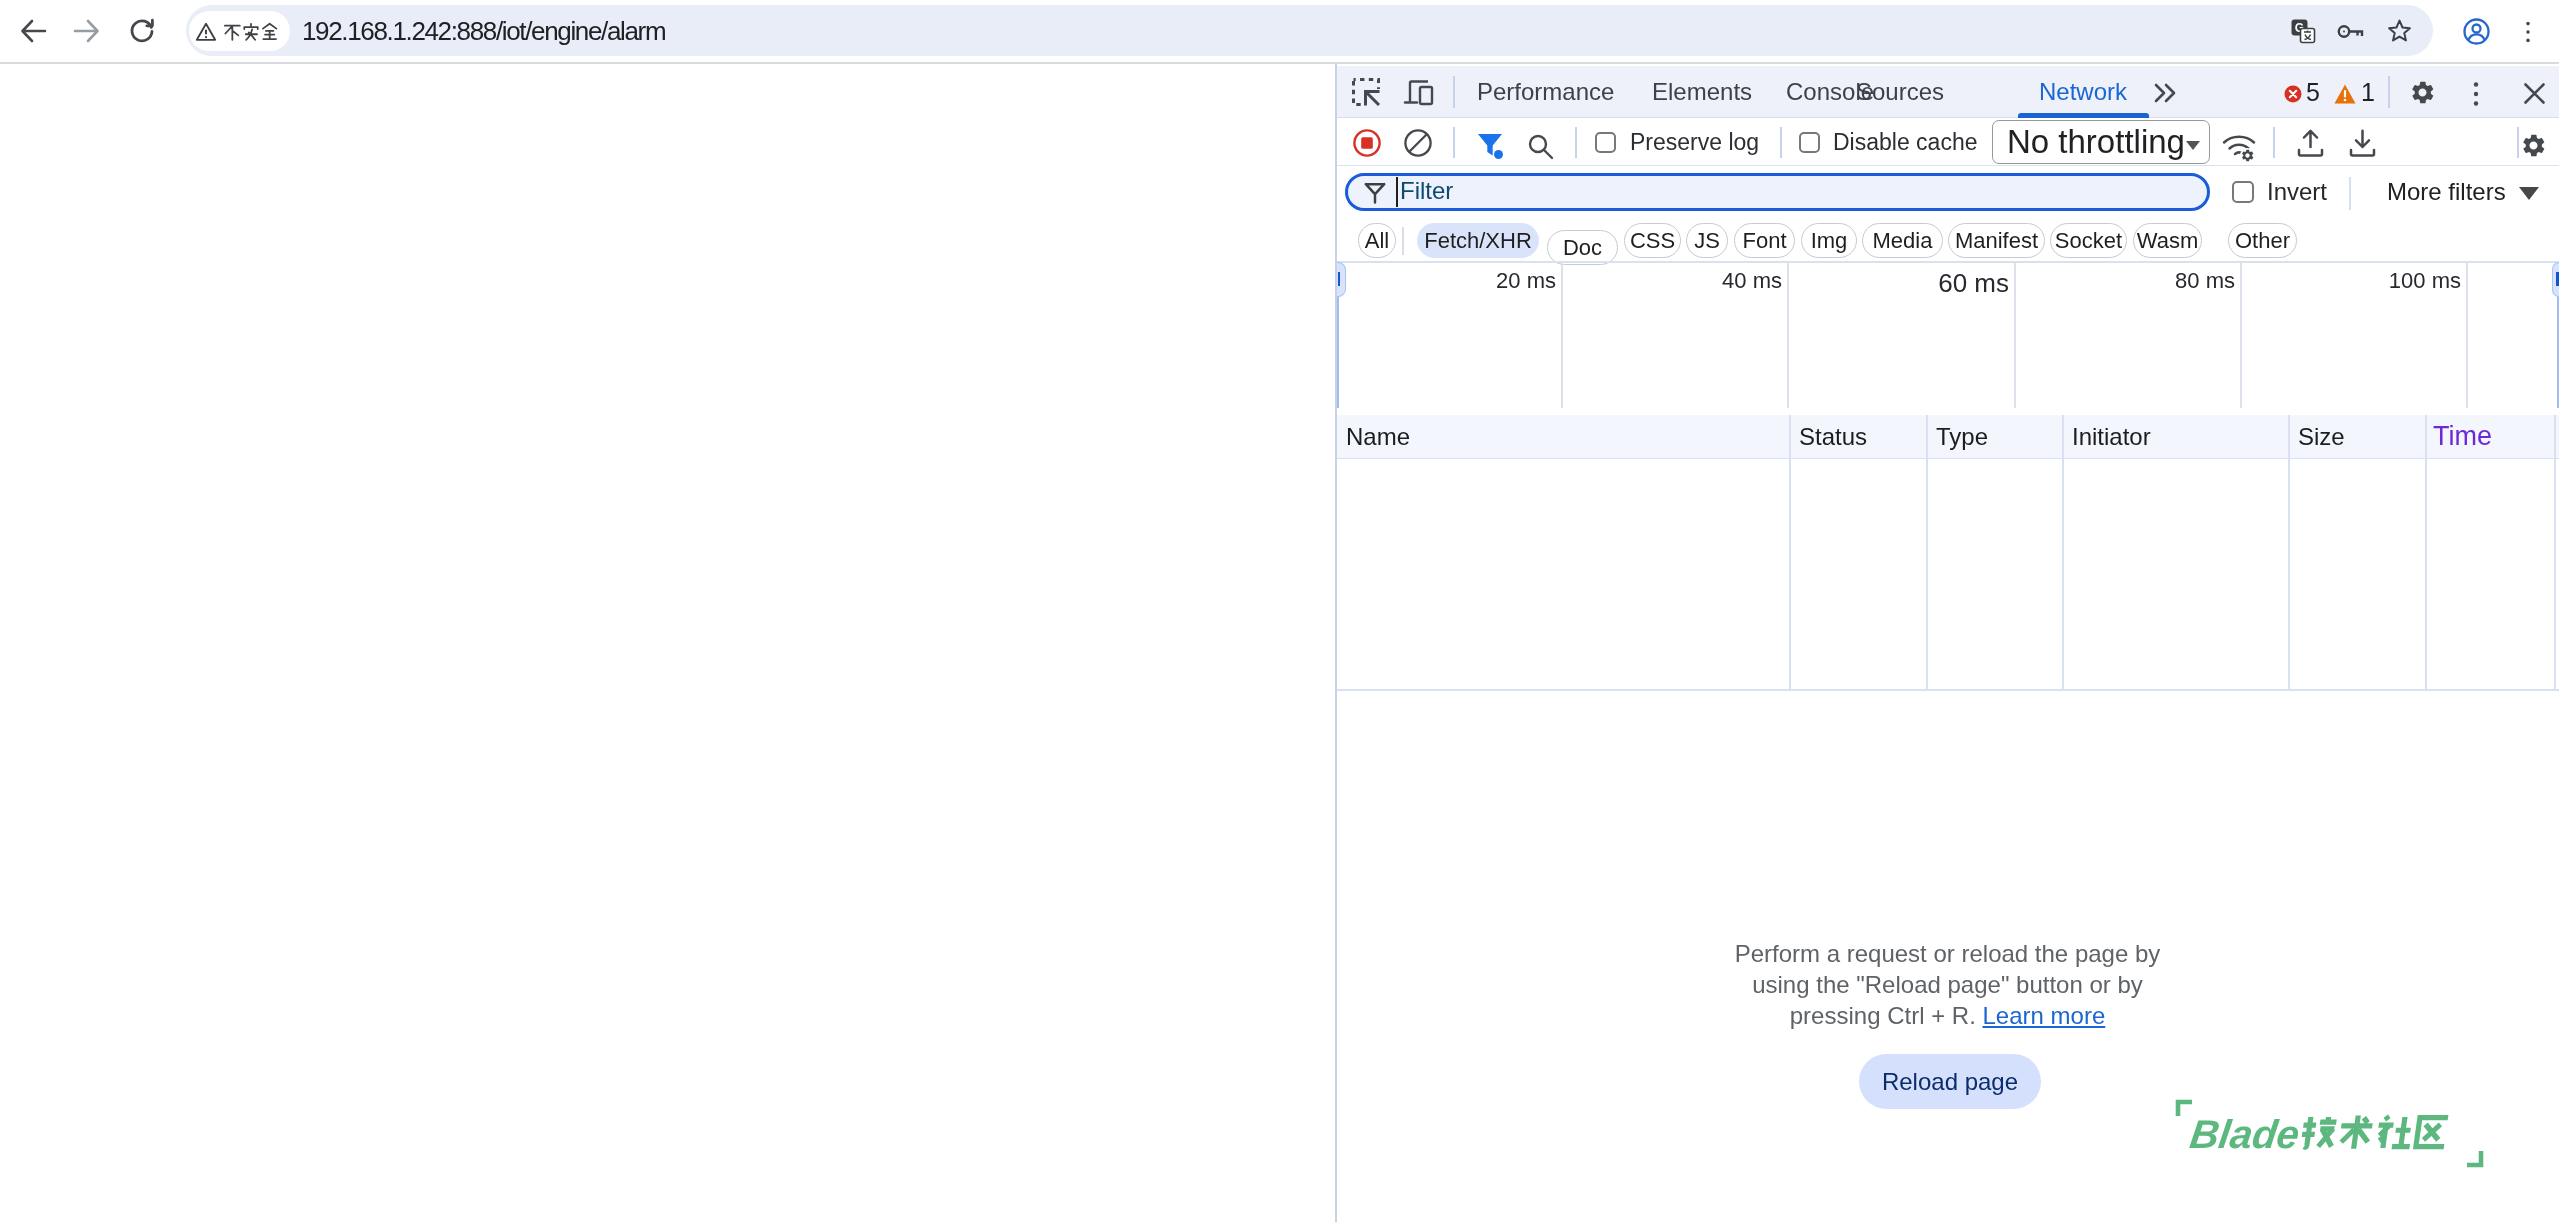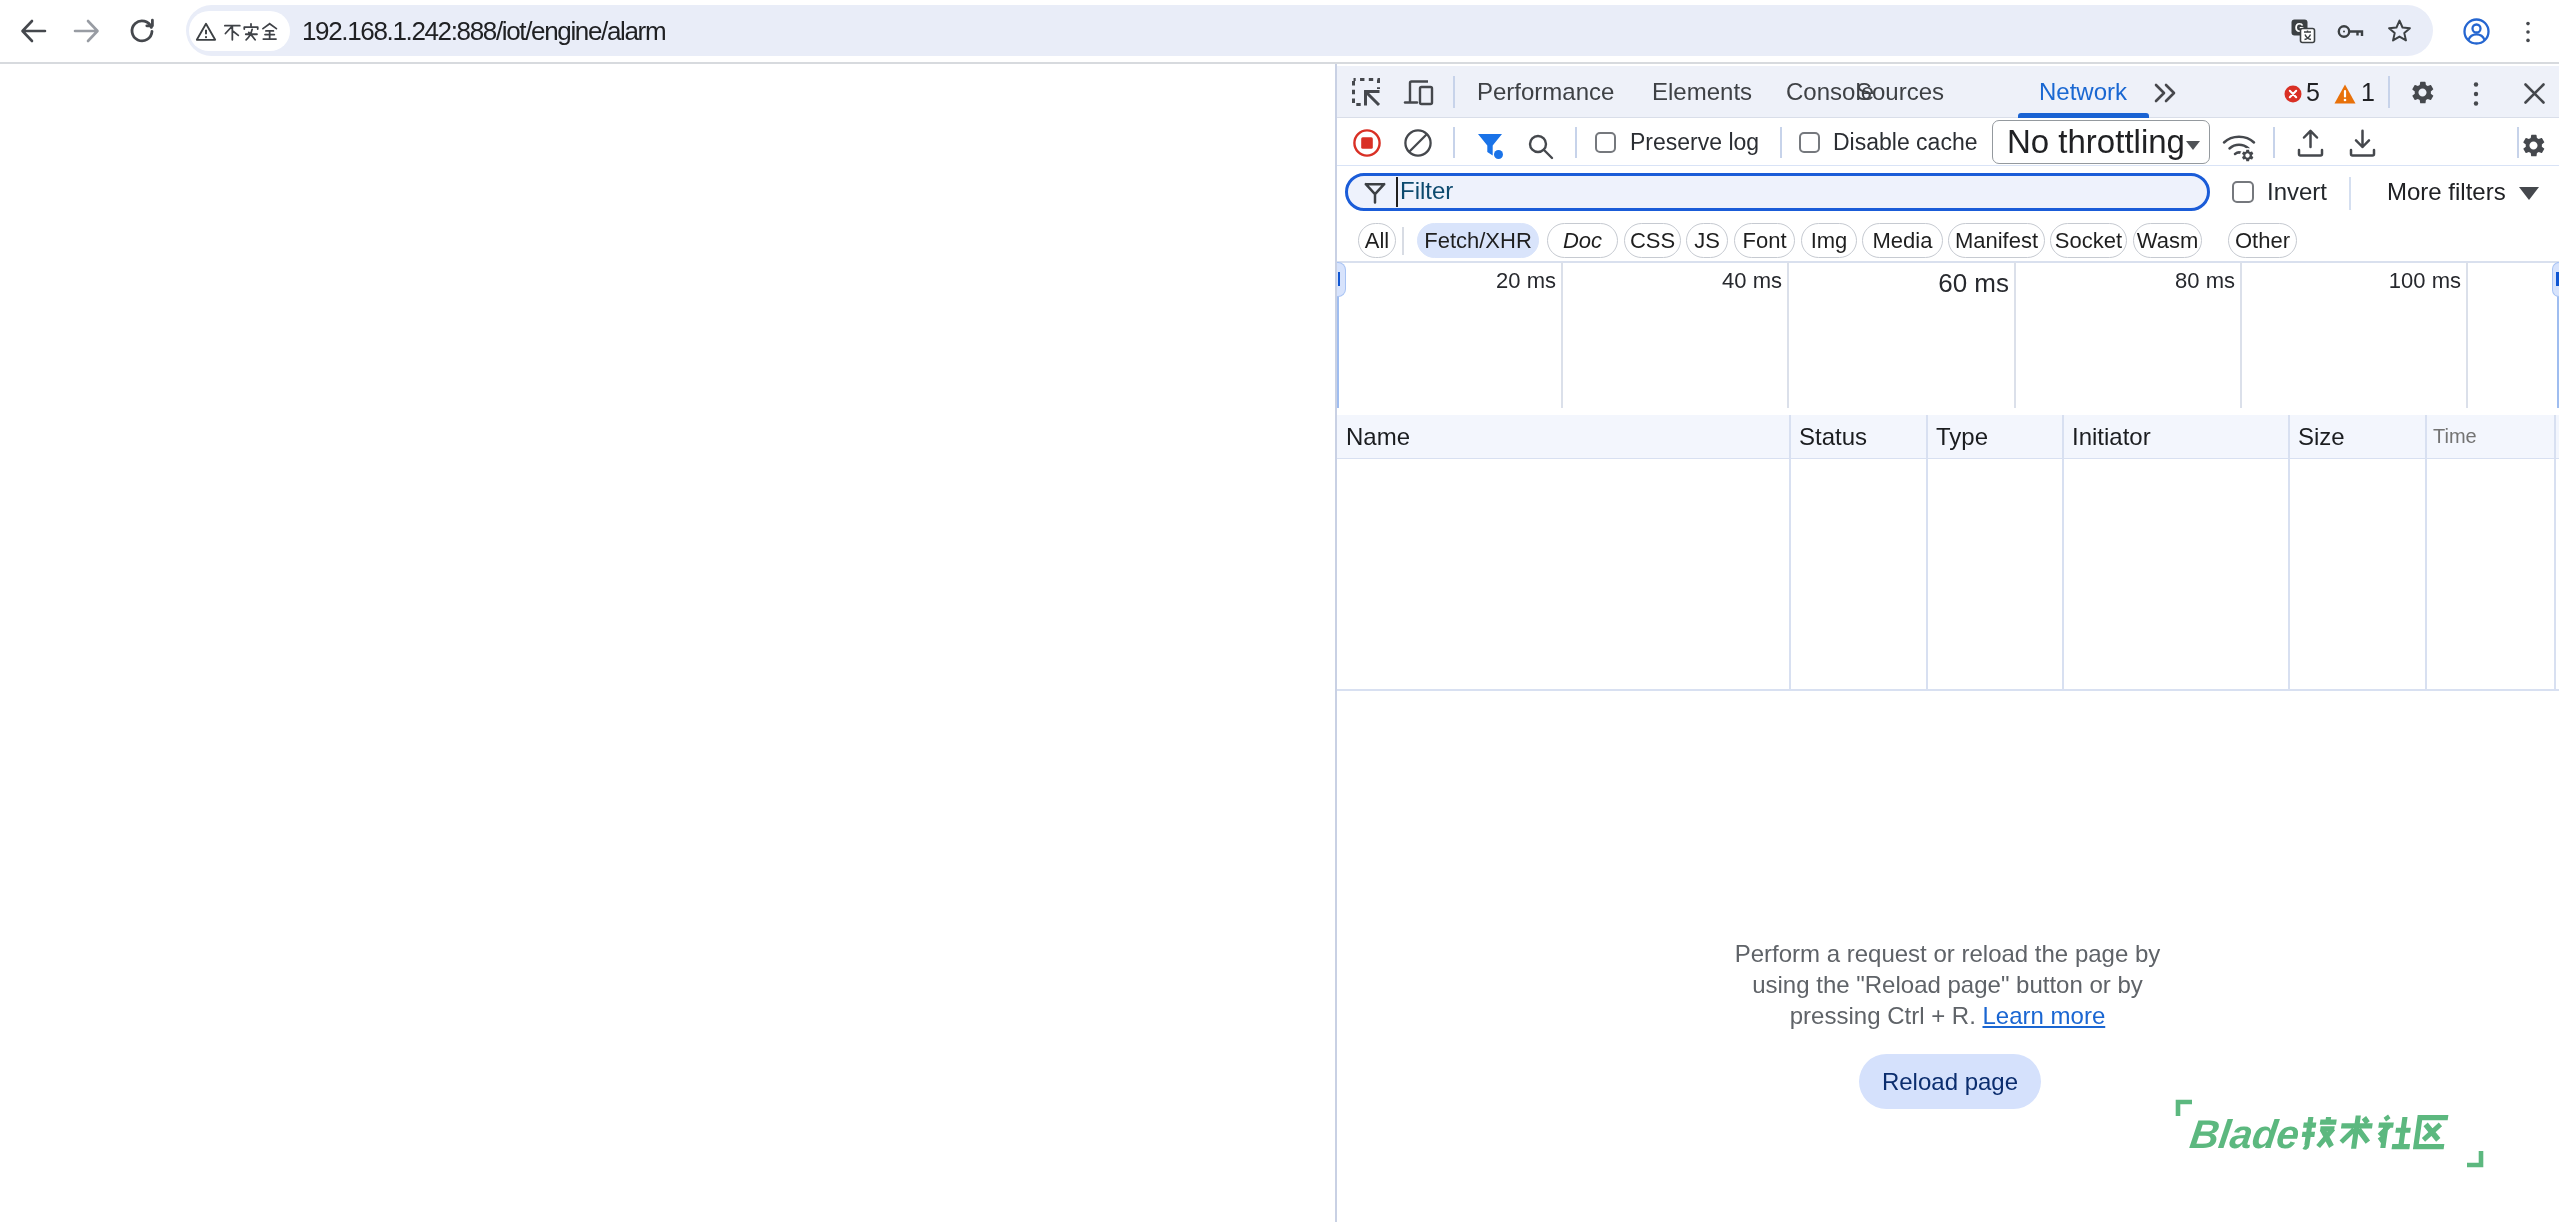--- a/index.html
+++ b/index.html
@@ -206,21 +206,21 @@
 
   <div class="abs" style="left:2232px;top:181px;width:22px;height:22px;border:2.4px solid #75787d;border-radius:5px;background:#fff;"></div>
   <div class="abs" style="left:2267px;top:173px;height:38px;line-height:38px;font-size:24px;color:#24282d;">Invert</div>
   <div class="vsep" style="left:2349px;top:177px;height:33px;background:#d5dff0;"></div>
   <div class="abs" style="left:2387px;top:173px;height:38px;line-height:38px;font-size:24px;color:#202124;">More filters</div>
   <div class="abs" style="left:2519px;top:187px;width:0;height:0;border-left:10.5px solid transparent;border-right:10.5px solid transparent;border-top:13px solid #45484d;"></div>
 
   <div class="chip" style="left:1351px;top:223px;width:38px;">All</div>
   <div class="vsep" style="left:1402px;top:227px;height:28px;background:#d8dce4;"></div>
   <div class="chip" style="left:1410px;top:223px;width:122px;background:#d9e4fb;border-color:#d9e4fb;">Fetch/XHR</div>
-  <div class="chip" style="left:1540px;top:223px;width:71px;font-style:italic;">Doc</div>
+  <div class="chip" style="left:1540px;top:230px;width:71px;">Doc</div>
   <div class="chip" style="left:1617px;top:223px;width:57px;">CSS</div>
   <div class="chip" style="left:1679px;top:223px;width:42px;">JS</div>
   <div class="chip" style="left:1727px;top:223px;width:61px;">Font</div>
   <div class="chip" style="left:1794px;top:223px;width:56px;">Img</div>
   <div class="chip" style="left:1855px;top:223px;width:81px;">Media</div>
   <div class="chip" style="left:1941px;top:223px;width:97px;">Manifest</div>
   <div class="chip" style="left:2043px;top:223px;width:77px;">Socket</div>
   <div class="chip" style="left:2126px;top:223px;width:69px;">Wasm</div>
   <div class="chip" style="left:2221px;top:223px;width:69px;">Other</div>
 
@@ -242,21 +242,21 @@
   <div class="abs" style="left:1337.5px;top:272px;width:2.5px;height:14px;background:#1056d2;"></div>
   <div class="abs" style="left:2551.5px;top:262px;width:7.5px;height:35px;background:#d7e3fc;border:1px solid #a8c3f4;border-right:none;border-radius:8px 0 0 8px;"></div>
   <div class="abs" style="left:2556px;top:272px;width:2.5px;height:14px;background:#1056d2;"></div>
 
   <div class="abs" style="left:1336.5px;top:415px;width:1222.5px;height:44px;background:#f3f6fd;border-bottom:1.5px solid #d8e0f1;"></div>
   <div class="abs" style="left:1346px;top:415px;height:44px;line-height:43px;font-size:24px;color:#1b1d20;">Name</div>
   <div class="abs" style="left:1799px;top:415px;height:44px;line-height:43px;font-size:24px;color:#1b1d20;">Status</div>
   <div class="abs" style="left:1936px;top:415px;height:44px;line-height:43px;font-size:24px;color:#1b1d20;">Type</div>
   <div class="abs" style="left:2072px;top:415px;height:44px;line-height:43px;font-size:24px;color:#1b1d20;">Initiator</div>
   <div class="abs" style="left:2298px;top:415px;height:44px;line-height:43px;font-size:24px;color:#1b1d20;">Size</div>
-  <div class="abs" style="left:2433px;top:415px;height:44px;line-height:43px;font-size:20px;color:#737373;">Time</div>
+  <div class="abs" style="left:2433px;top:415px;height:44px;line-height:43px;font-size:27px;color:#6d28d9;">Time</div>
 
   <div class="abs" style="left:1789px;top:415px;width:1.5px;height:275px;background:#d8e0f1;"></div>
   <div class="abs" style="left:1926px;top:415px;width:1.5px;height:275px;background:#d8e0f1;"></div>
   <div class="abs" style="left:2062px;top:415px;width:1.5px;height:275px;background:#d8e0f1;"></div>
   <div class="abs" style="left:2288px;top:415px;width:1.5px;height:275px;background:#d8e0f1;"></div>
   <div class="abs" style="left:2425px;top:415px;width:1.5px;height:275px;background:#d8e0f1;"></div>
   <div class="abs" style="left:2554px;top:415px;width:1.5px;height:275px;background:#d8e0f1;"></div>
 
   <div class="abs" style="left:1336.5px;top:689px;width:1222.5px;height:1.5px;background:#d8e0f1;"></div>
 

